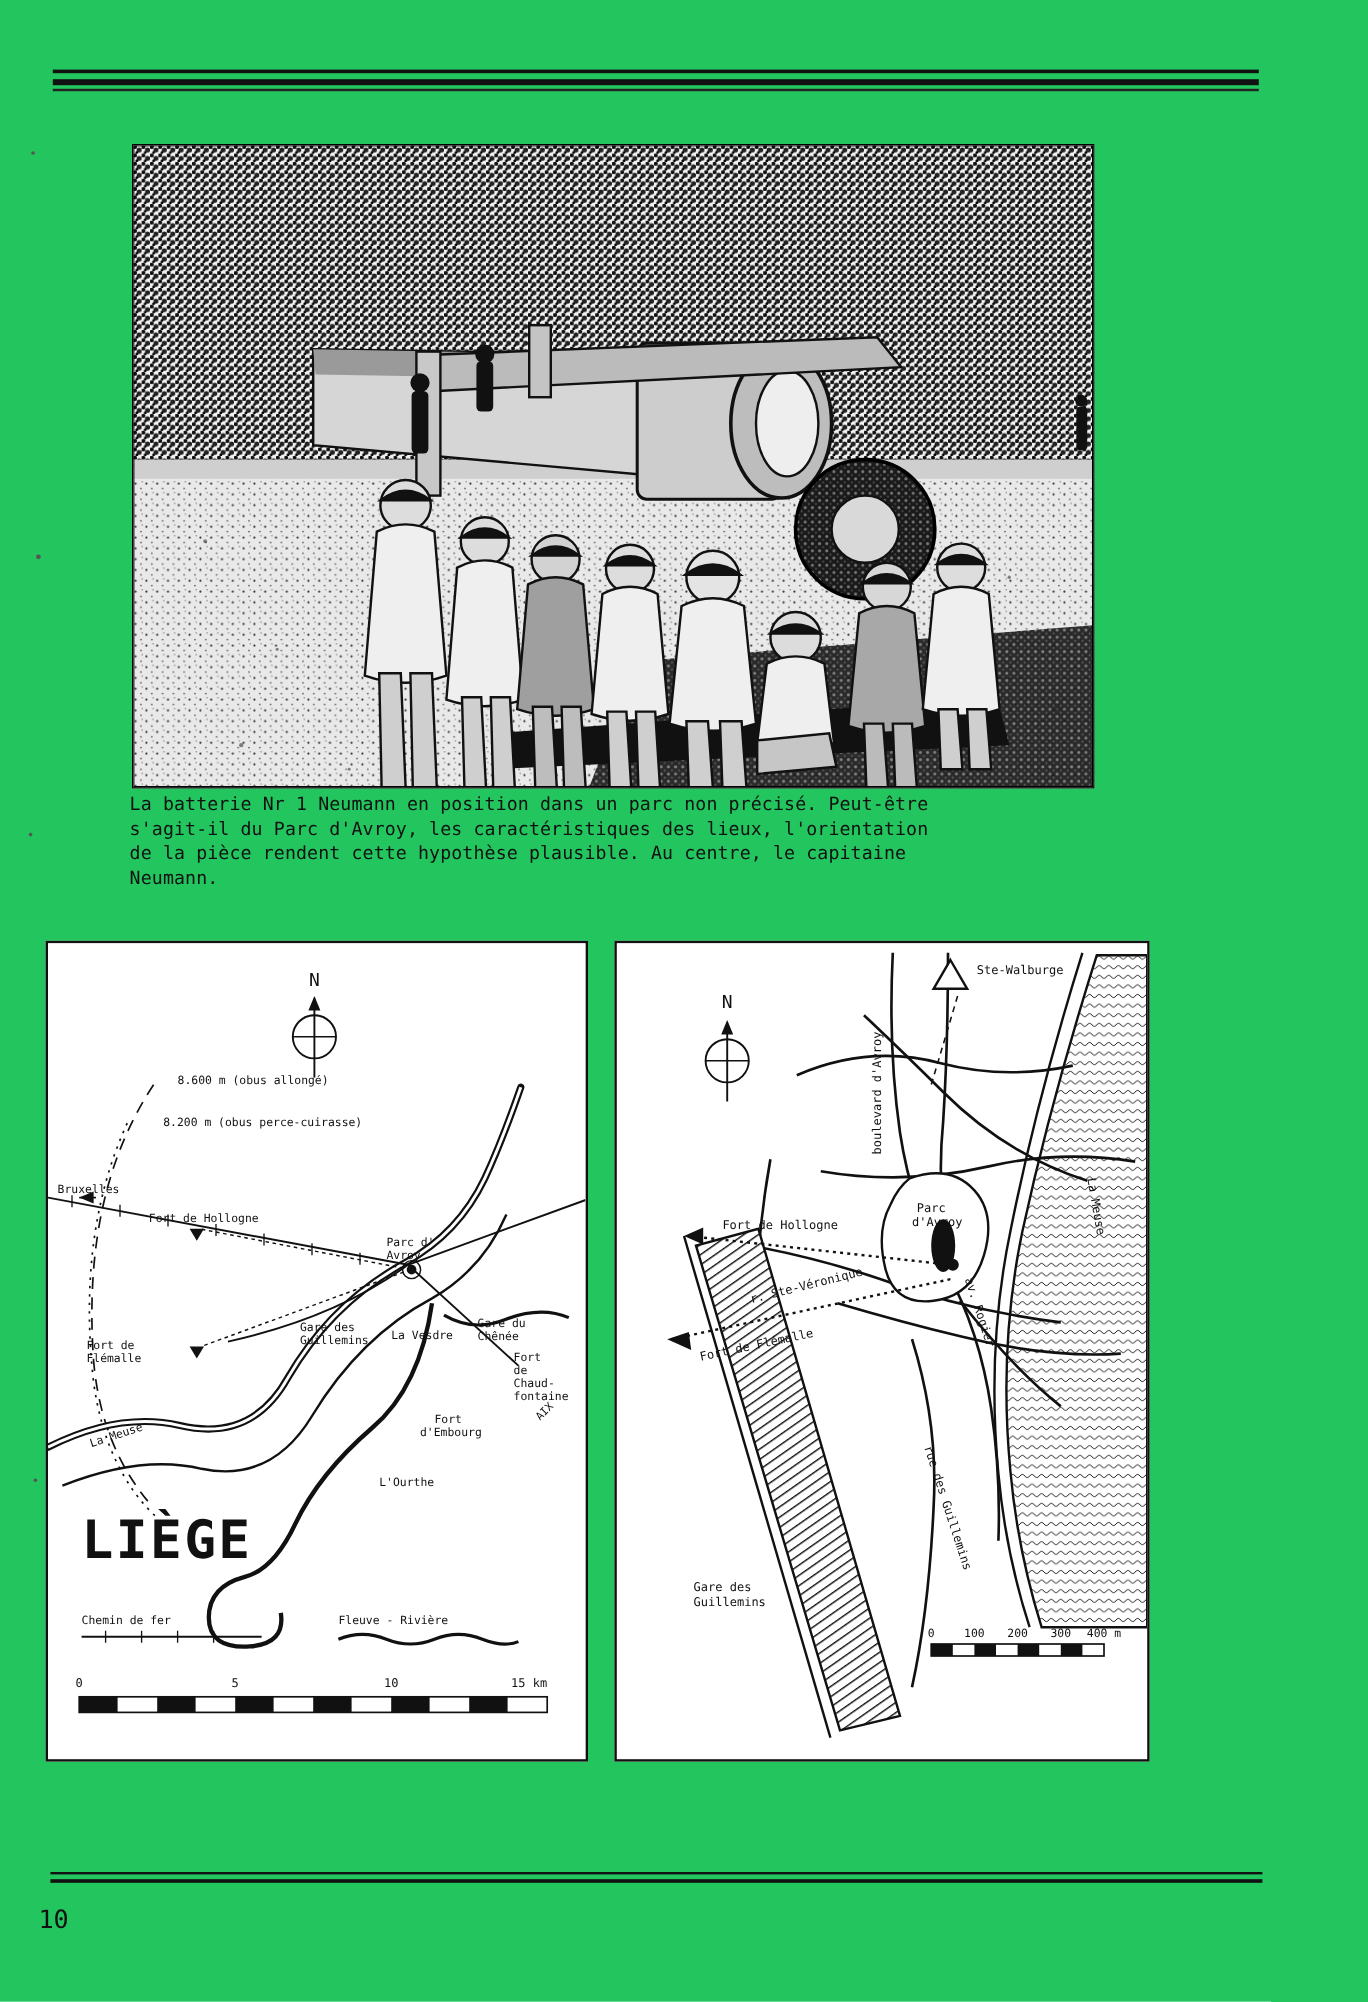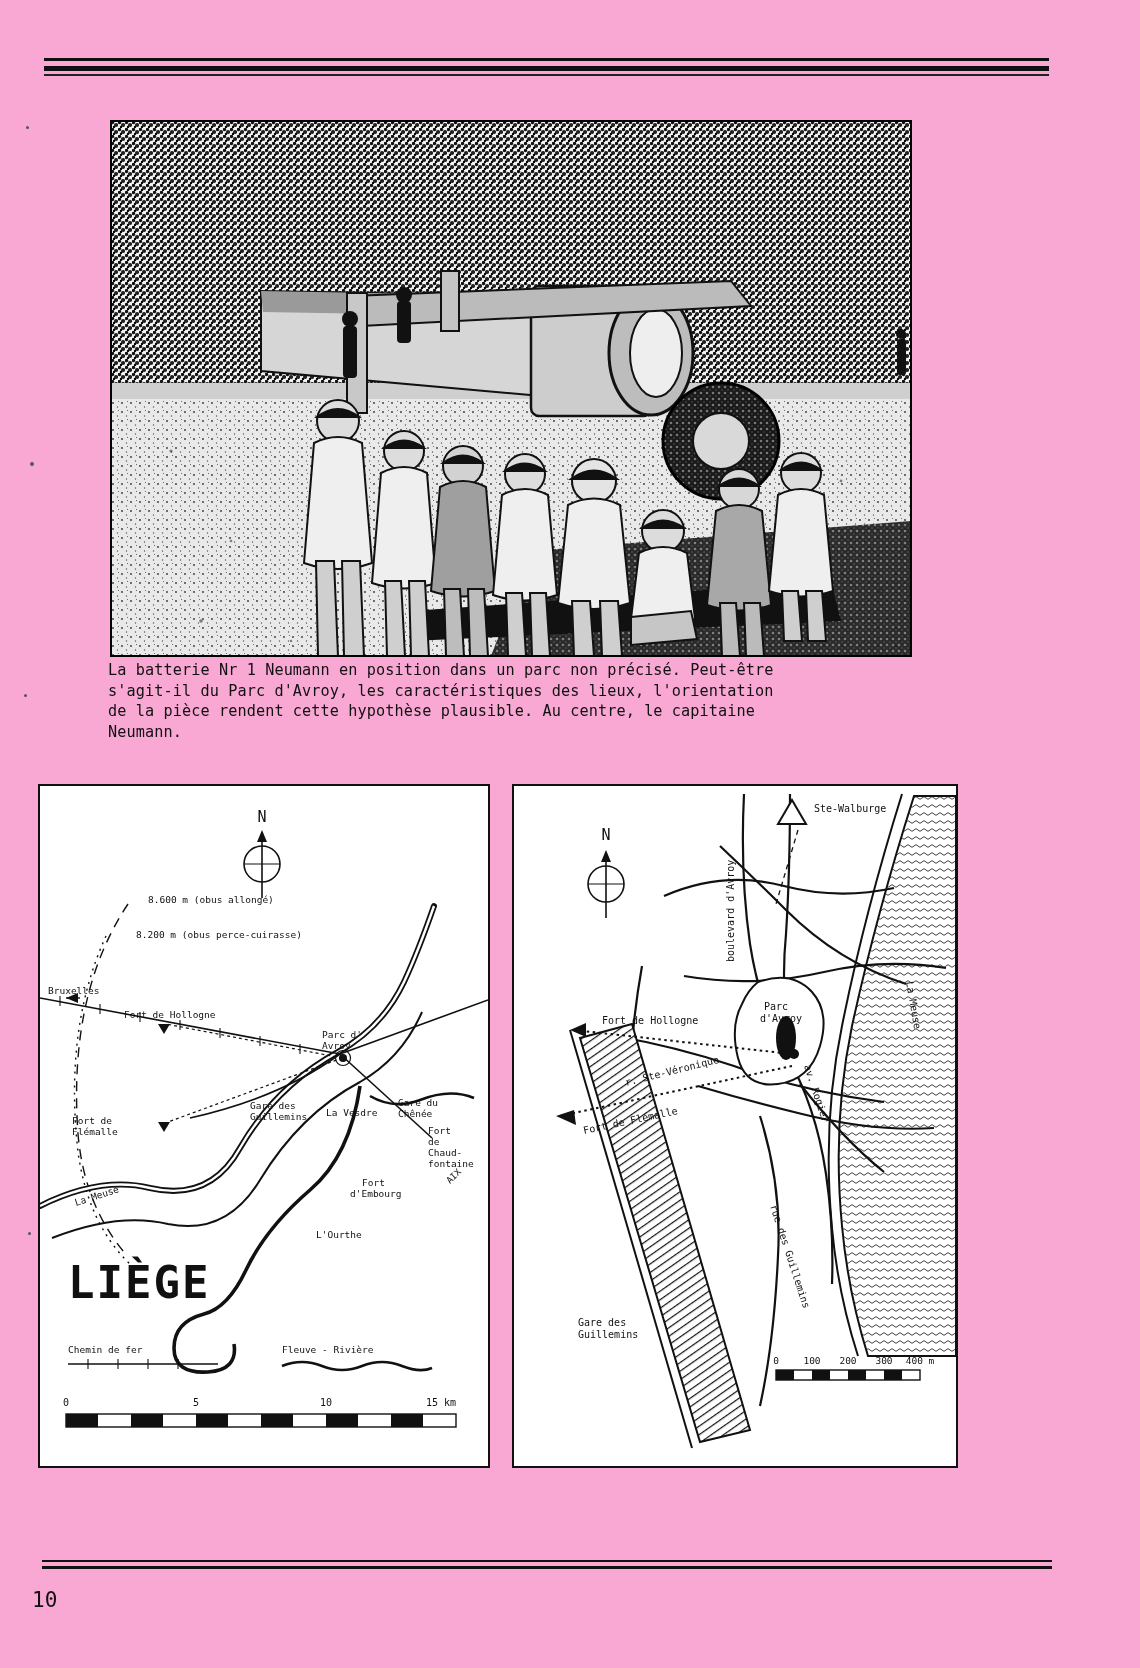--- a/index.html
+++ b/index.html
@@ -1,17 +1,17 @@
 <!DOCTYPE html>
 <html><head>
 <meta charset="utf-8">
 <style>
   html,body{margin:0;padding:0;background:#fff;}
   body{width:1140px;height:1668px;position:relative;font-family:"Liberation Sans",sans-serif;overflow:hidden;}
-  .page{position:absolute;inset:0;background:#f9a8d4;}
+  .page{position:absolute;inset:0;background:#22c55e;}
 
   
   .rule-top-1{position:absolute;left:44px;top:58px;width:1005px;height:3px;background:#111;}
   .rule-top-2{position:absolute;left:44px;top:66px;width:1005px;height:5px;background:#111;}
   .rule-top-3{position:absolute;left:44px;top:74px;width:1005px;height:2px;background:#222;}
 
   
   .photo-frame{position:absolute;left:110px;top:120px;width:800px;height:535px;overflow:hidden;border:1px solid #000;background:#d8d8d8;}
   .photo-svg{position:absolute;inset:0;}
 

